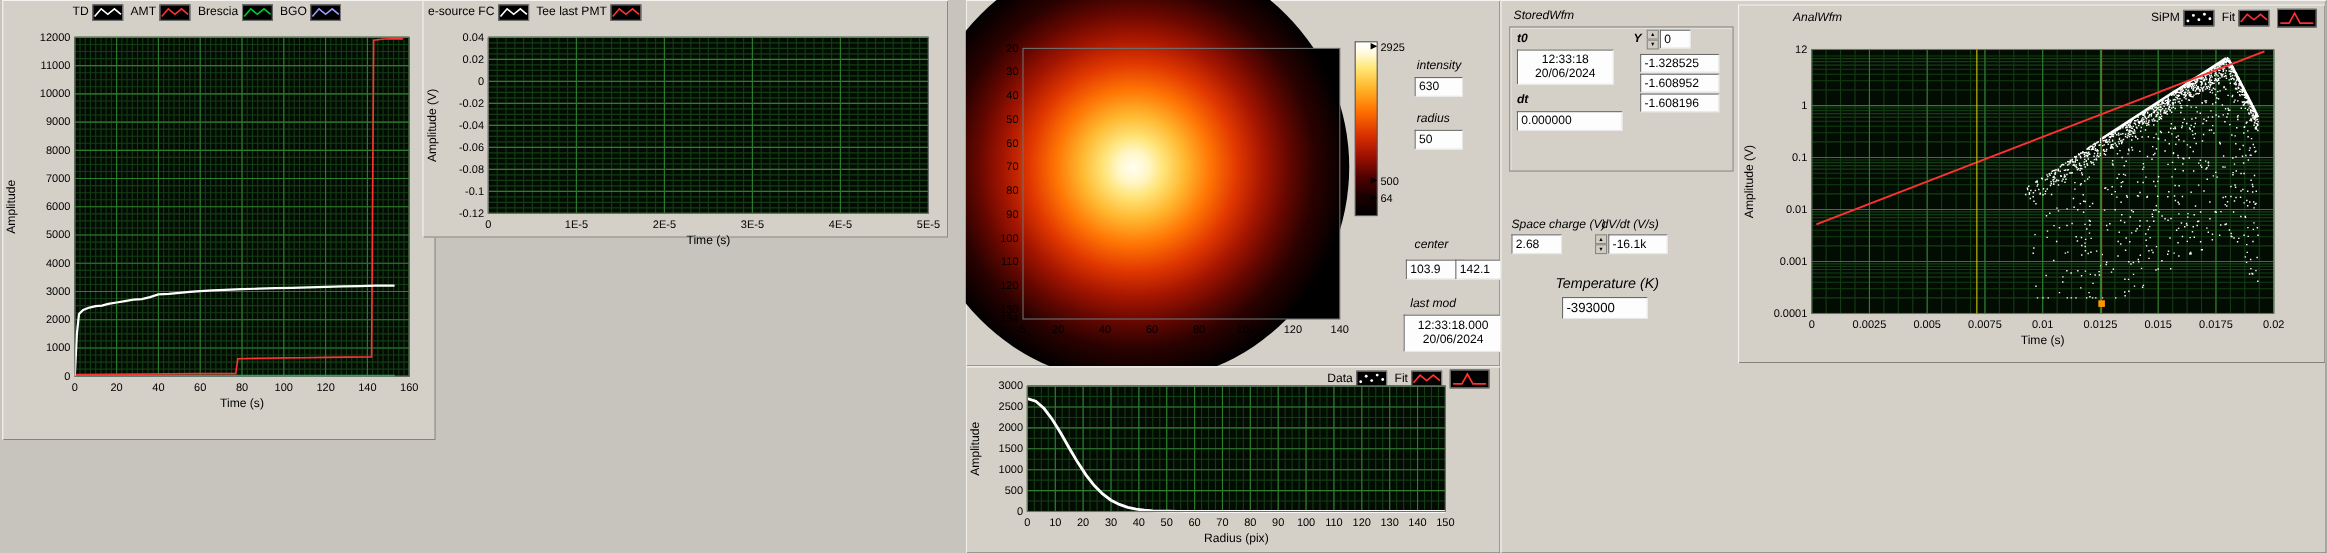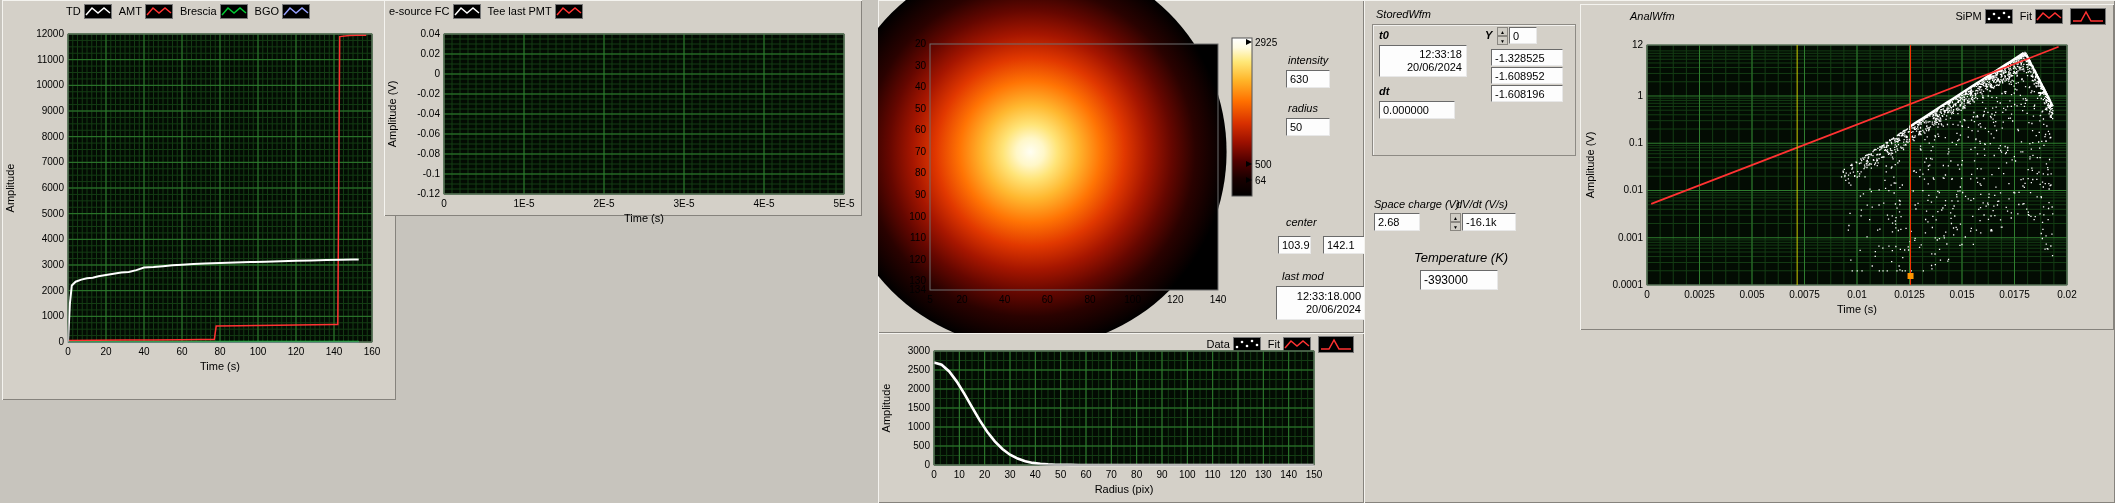--- a/index.html
+++ b/index.html
@@ -6,21 +6,21 @@
   #root{position:relative;width:2115px;height:503px;background:#c7c4bd;
         font-family:"Liberation Sans",sans-serif;overflow:hidden;}
   .panel{position:absolute;background:#d4d0c8;
          box-shadow:inset 1px 1px 0 #f4f3ef, inset -1px -1px 0 #86837d;}
   .lbl{position:absolute;font-size:11px;color:#000;white-space:nowrap;font-style:italic;}
   .bold{font-weight:700;}
   .num-box{position:absolute;background:#fdfdfd;border:1px solid #6a6a6a;
            border-right-color:#e8e8e8;border-bottom-color:#e8e8e8;
            font-size:11px;color:#000;padding:0 3px;display:flex;align-items:center;
            box-sizing:border-box;height:18px;white-space:nowrap;}
-  .two-line{flex-direction:column;align-items:flex-end;justify-content:center;
+  .two-line{flex-direction:column;align-items:center;justify-content:center;
             line-height:13px;padding:2px 4px;}
   .cluster{position:absolute;background:#d4d0c8;border:1px solid #8d8a84;
            box-shadow:inset 1px 1px 0 #f2f1ee;}
   .legend{position:absolute;display:flex;gap:7px;height:16px;}
   .lg-item{display:inline-flex;align-items:center;gap:3px;}
   .lg-label{font-size:11px;color:#000;}
   .spin{position:absolute;width:11px;height:18px;display:flex;flex-direction:column;
         font-size:5px;line-height:8px;text-align:center;color:#000;}
   .spin>div{flex:1;background:#cfccc4;border:1px solid #8a8781;box-sizing:border-box;overflow:hidden;}
   svg{position:absolute;left:0;top:0;}
@@ -438,21 +438,21 @@
           <text x="377" y="168">500</text>
           <polygon points="374,180 368,177 368,183" fill="#000"></polygon>
           <text x="377" y="184">64</text>
         </g>
       </svg>
     <div class="lbl" style="left:410px;top:54px">intensity</div>
     <div class="num-box" style="left:408px;top:70px;width:44px">630</div>
     <div class="lbl" style="left:410px;top:102px">radius</div>
     <div class="num-box" style="left:408px;top:118px;width:44px">50</div>
     <div class="lbl" style="left:408px;top:216px">center</div>
-    <div class="num-box" style="left:400px;top:236px;width:33px">103.9</div>
+    <div class="num-box" style="left:400px;top:236px;width:53px">103.9</div>
     <div class="num-box" style="left:445px;top:236px;width:59px">142.1</div>
     <div class="lbl" style="left:404px;top:270px">last mod</div>
     <div class="num-box two-line" style="left:398px;top:286px;width:90px;height:34px">
       <div>12:33:18.000</div>
       <div>20/06/2024</div>
     </div>
   </div>
 
   <div class="panel" id="panel-rad" style="left:878px;top:333px;width:486px;height:170px">
     <div class="legend" id="legend-rad" style="right:10px;top:3px">
@@ -616,21 +616,21 @@
 
     <div class="lbl" style="left:12px;top:8px">StoredWfm</div>
 
     <div class="cluster" style="left:8px;top:24px;width:202px;height:130px">
       <div class="lbl bold" style="left:6px;top:4px">t0</div>
       <div class="num-box two-line" style="left:6px;top:20px;width:88px;height:32px">
         <div>12:33:18</div>
         <div>20/06/2024</div>
       </div>
       <div class="lbl bold" style="left:6px;top:60px">dt</div>
-      <div class="num-box" style="left:6px;top:76px;width:76px">0.000000</div>
+      <div class="num-box" style="left:6px;top:76px;width:96px">0.000000</div>
 
       <div class="lbl bold" style="left:112px;top:4px">Y</div>
       <div class="spin" style="left:124px;top:2px">
         <div>▲</div>
         <div>▼</div>
       </div>
       <div class="num-box" style="left:136px;top:2px;width:28px;height:17px">0</div>
       <div class="num-box" style="left:118px;top:24px;width:72px;height:17px">-1.328525</div>
       <div class="num-box" style="left:118px;top:42px;width:72px;height:17px">-1.608952</div>
       <div class="num-box" style="left:118px;top:60px;width:72px;height:17px">-1.608196</div>

